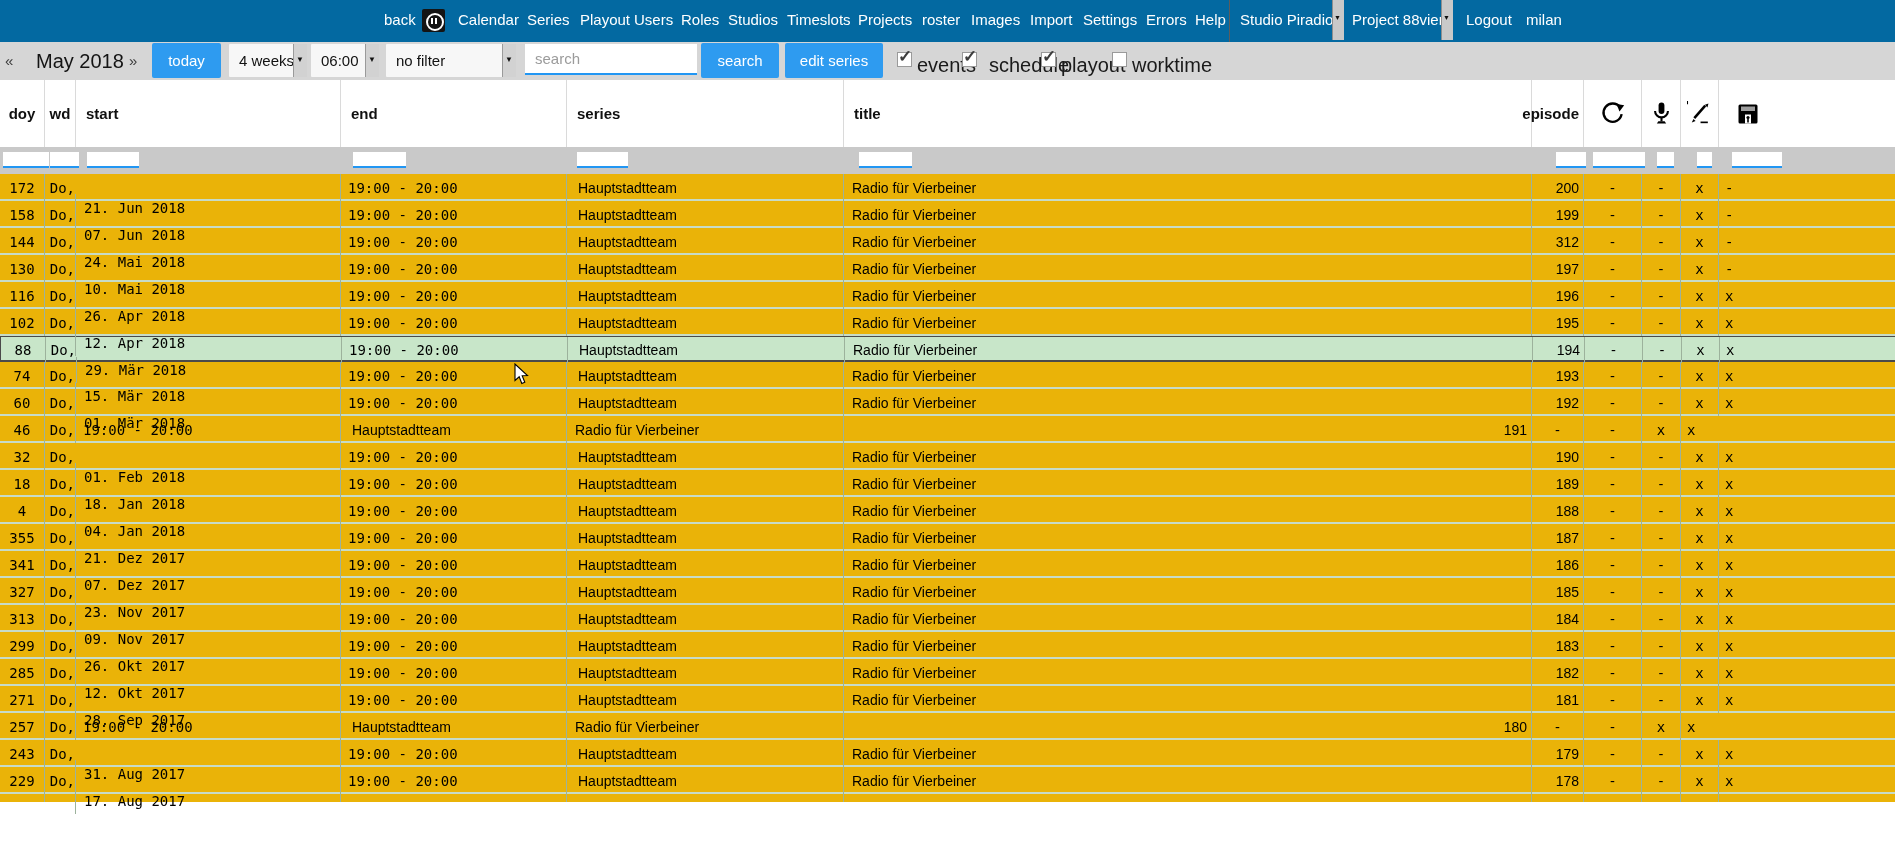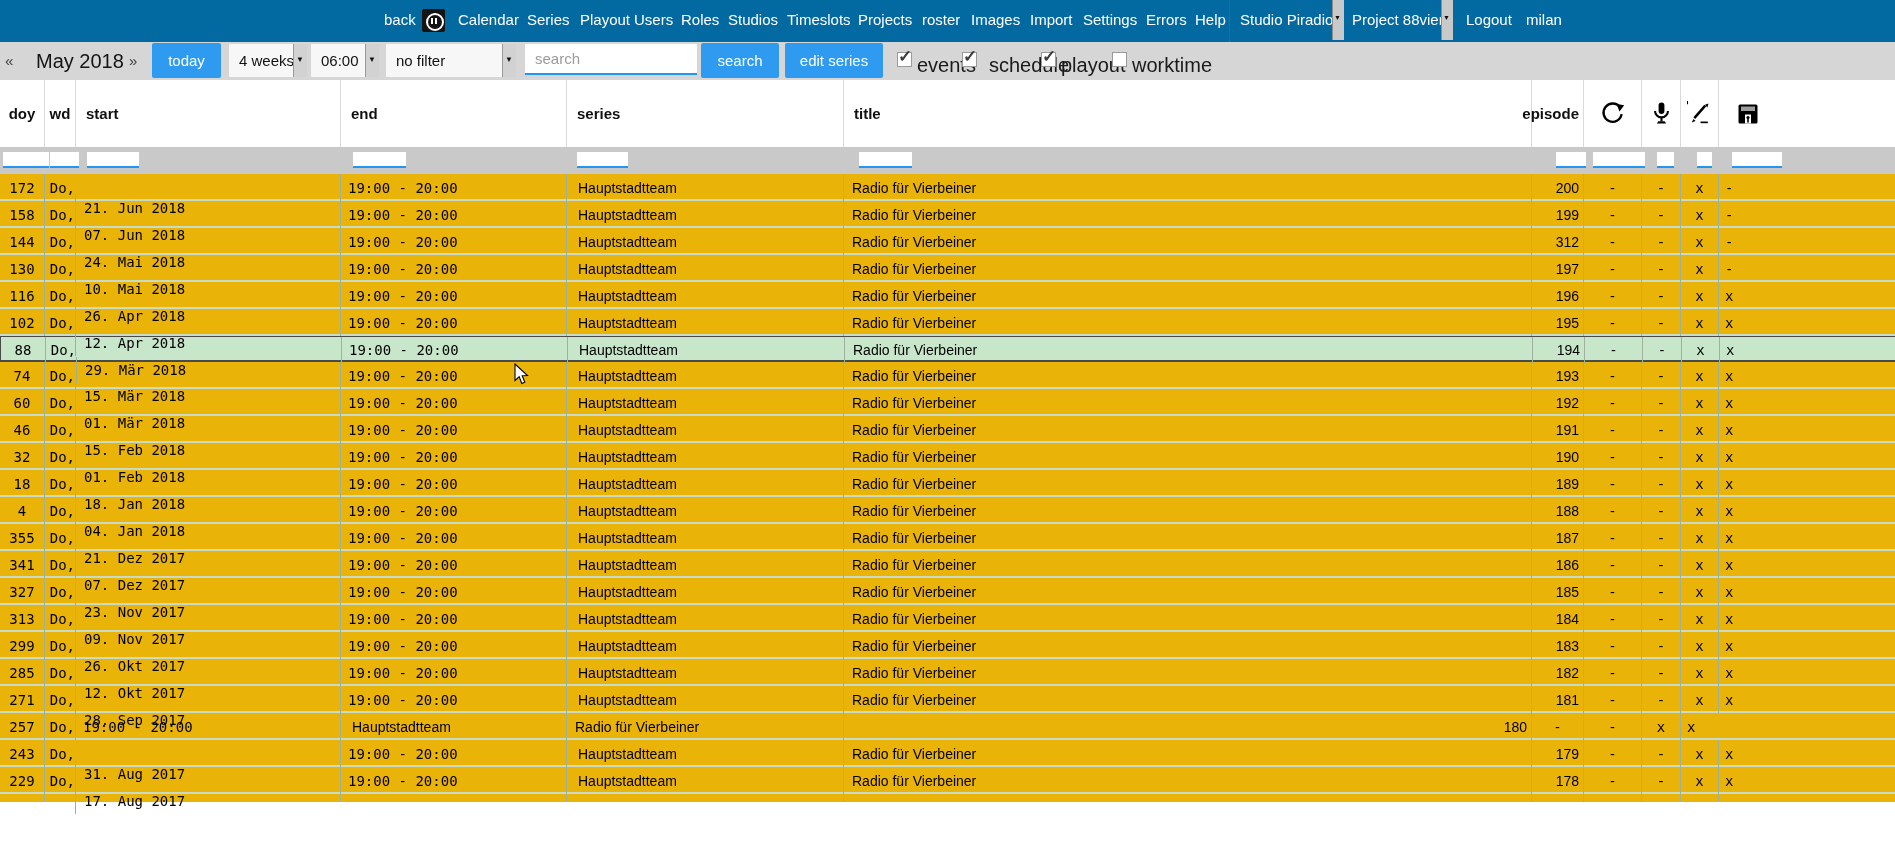--- a/index.html
+++ b/index.html
@@ -331,21 +331,20 @@
         <div class="c-title">Radio für Vierbeiner</div>
         <div class="c-episode">192</div>
         <div class="c-flag mono">-</div>
         <div class="c-flag mono">-</div>
         <div class="c-flag mono">x</div>
         <div class="c-save mono">x</div>
       </div>
       <div class="row grid">
         <div class="c-doy mono">46</div>
         <div class="c-wd mono">Do,</div>
-        <div class="c-date mono">15. Feb 2018</div>
         <div class="c-time mono">19:00 - 20:00</div>
         <div class="c-series">Hauptstadtteam</div>
         <div class="c-title">Radio für Vierbeiner</div>
         <div class="c-episode">191</div>
         <div class="c-flag mono">-</div>
         <div class="c-flag mono">-</div>
         <div class="c-flag mono">x</div>
         <div class="c-save mono">x</div>
       </div>
       <div class="row grid">

